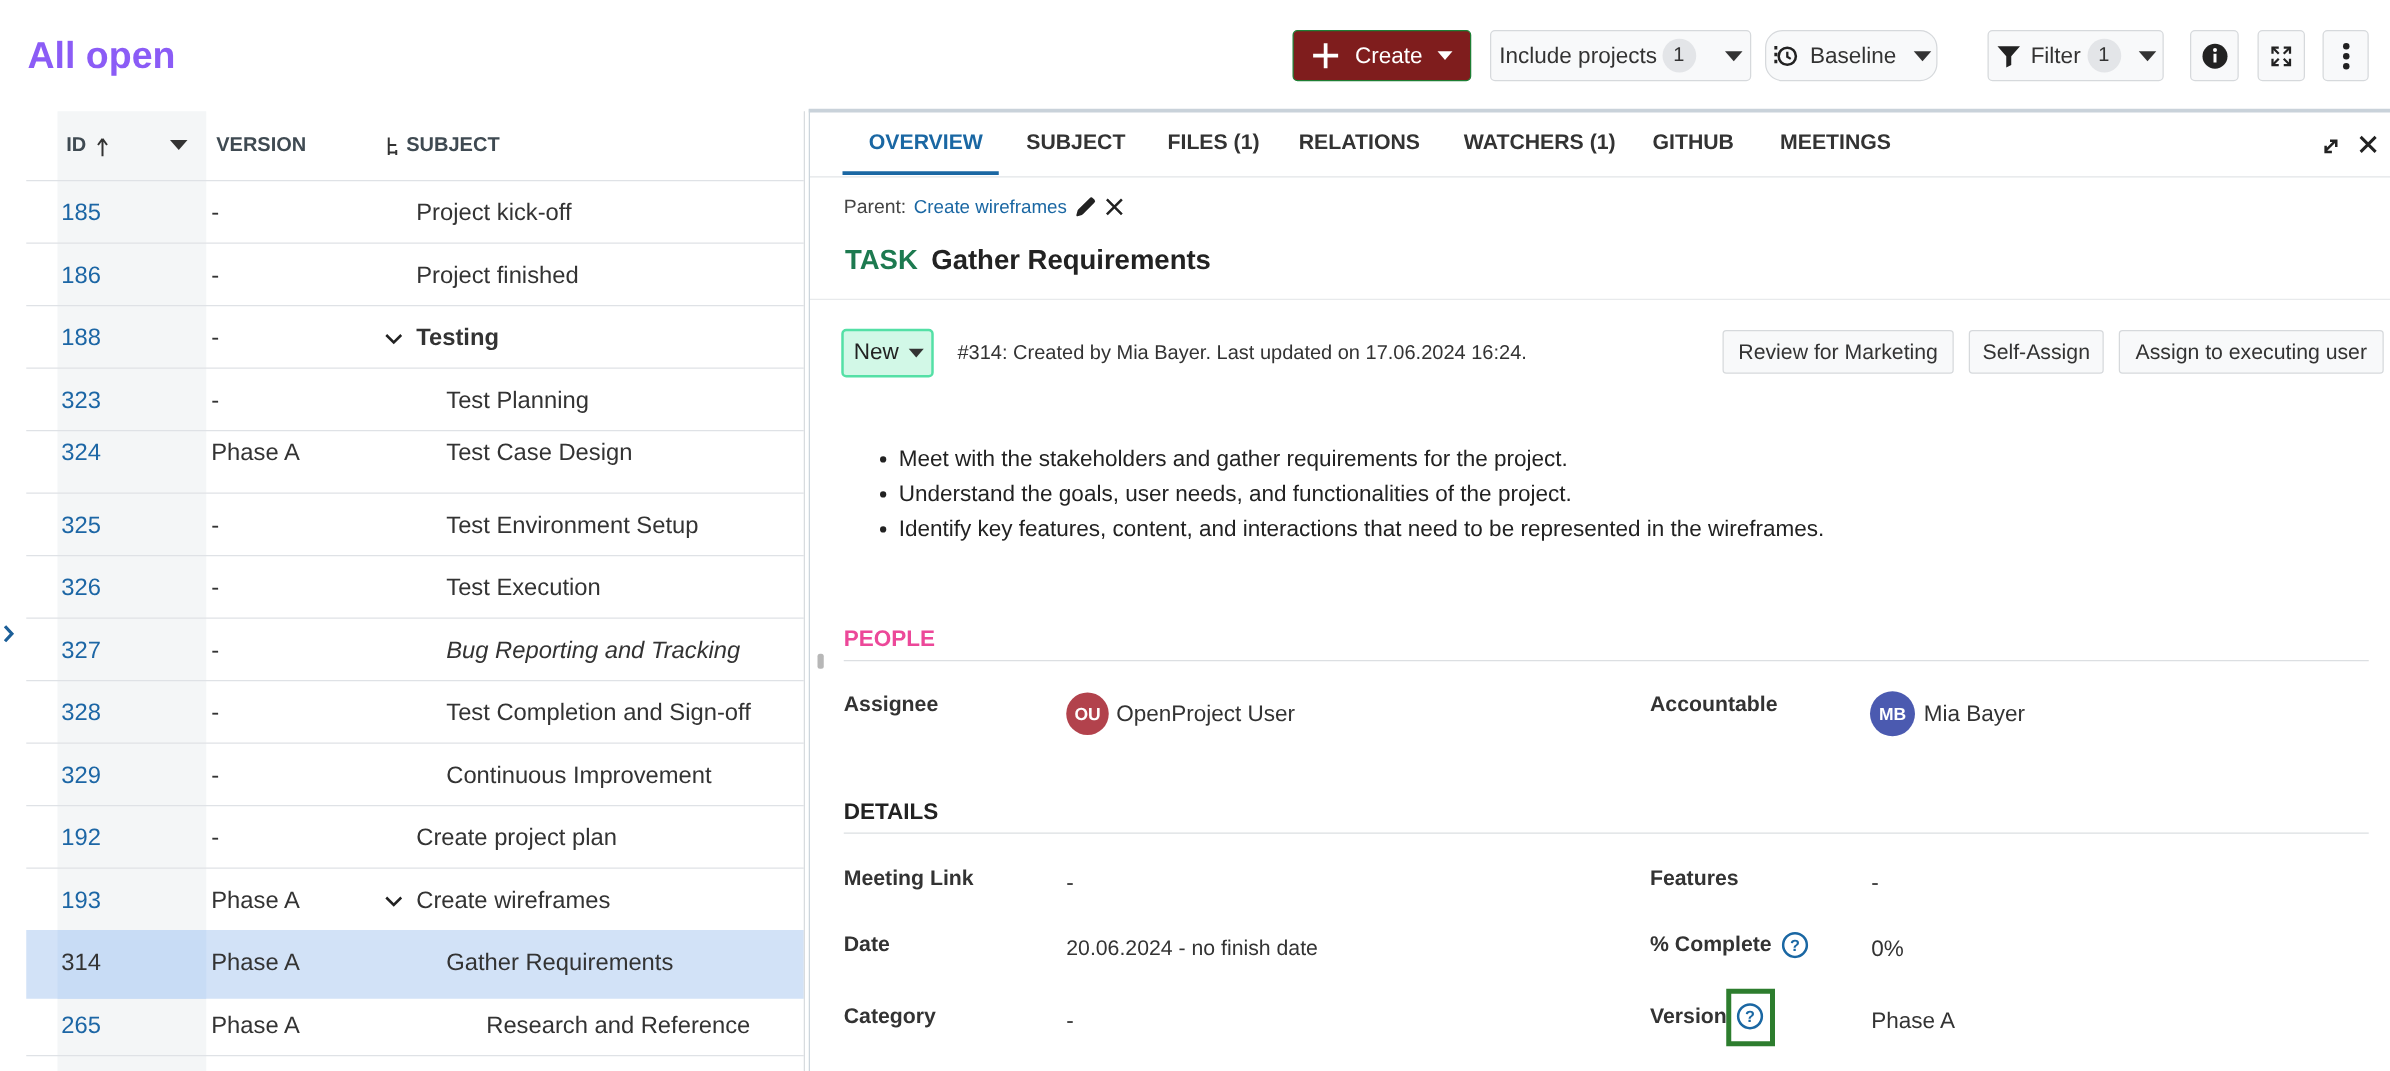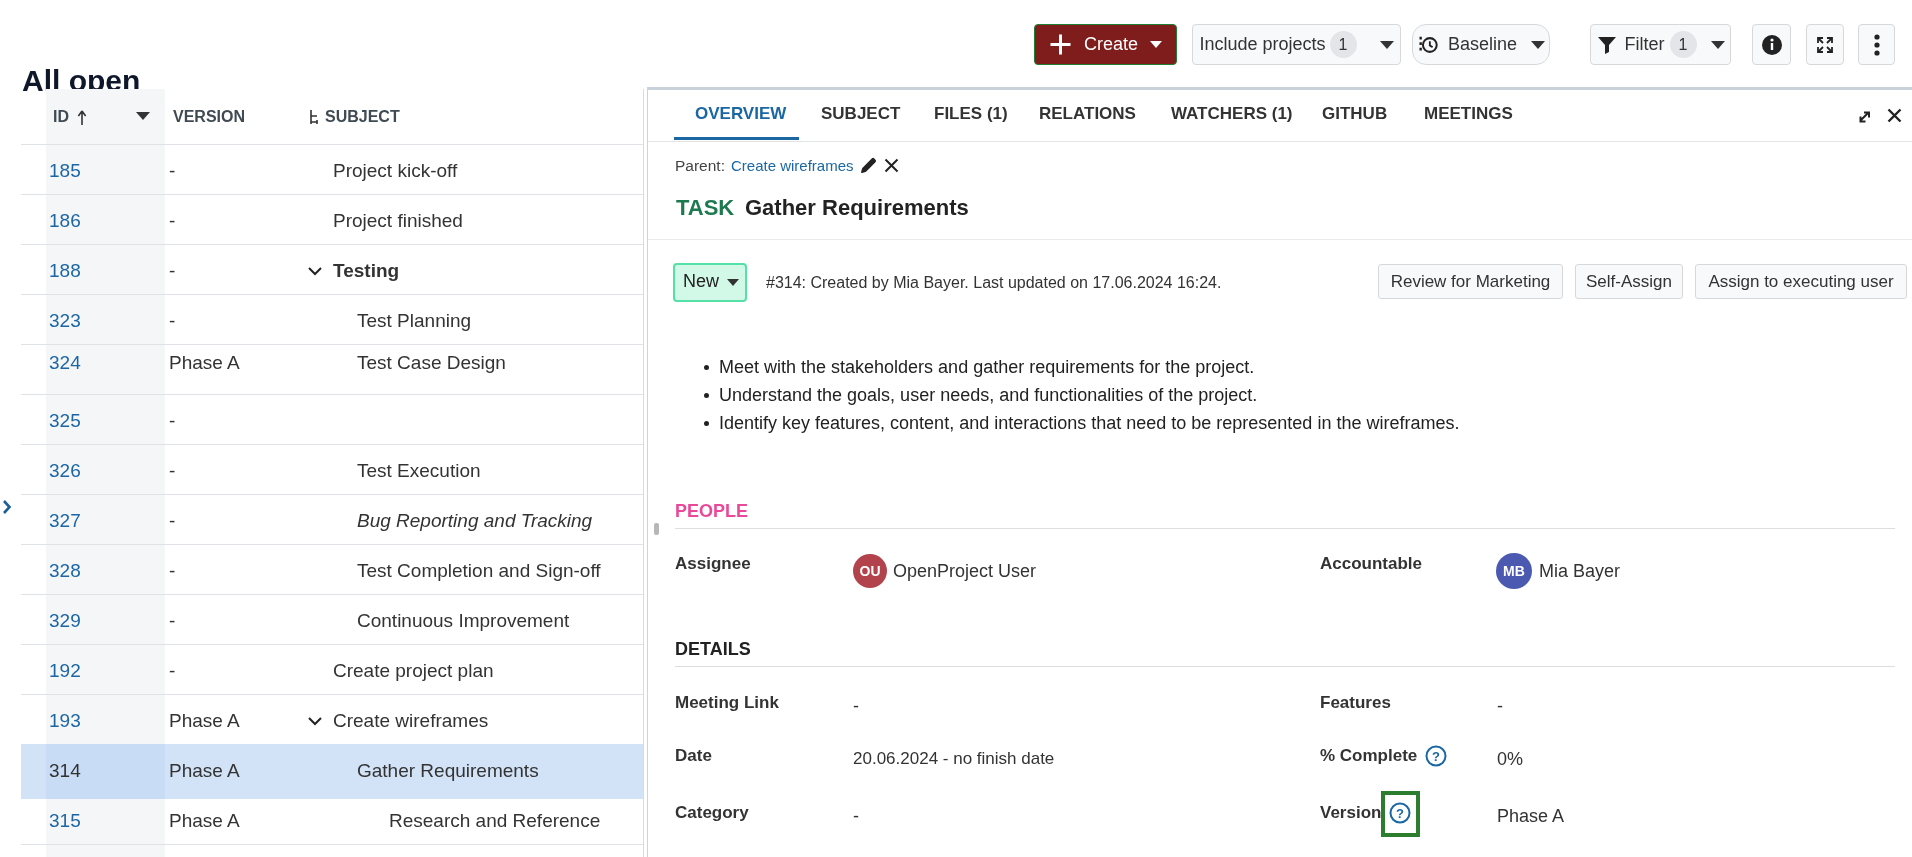--- a/index.html
+++ b/index.html
@@ -15,21 +15,21 @@
 .csub{position:absolute;top:0;height:50px;line-height:50px;font-size:19px;color:#333;}
 .lbl{position:absolute;font-size:17px;font-weight:bold;color:#333;}
 .val{position:absolute;font-size:18px;color:#333;}
 .tab{position:absolute;top:104px;font-size:17px;font-weight:bold;color:#333;letter-spacing:0px;}
 .avatar{position:absolute;width:34px;height:34px;border-radius:50%;color:#fff;font-size:14px;font-weight:bold;display:flex;align-items:center;justify-content:center;}
 </style>
 </head>
 <body>
 <div id="app">
 
-  <div class="abs" style="left:22px;top:28px;font-size:30px;font-weight:bold;color:#0f172a;margin-top:36px;">All open</div>
+  <div class="abs" style="left:22px;top:28px;font-size:30px;font-weight:bold;color:#8b5cf6;">All open</div>
 
   <div class="btn" style="left:1034px;width:143px;background:#7f1d1d;border-color:#1e7e34;color:#fff;">
     <svg width="23" height="23" viewBox="0 0 23 23" style="margin-right:12px;">
         <path d="M11.5 1.5v20M1.5 11.5h20" stroke="#fff" stroke-width="3"></path>
       </svg>
     <span>Create</span>
     <span class="caret" style="border-top-color:#fff;margin-left:12px;border-left-width:6px;border-right-width:6px;border-top-width:7px;"></span>
   </div>
   <div class="btn" style="left:1192px;width:209px;">
     <span>Include projects</span>
@@ -121,20 +121,21 @@
       <div class="rowline" style="top:344px;"></div>
       <div class="row" style="top:338px;">
         <div class="cid">324</div>
         <div class="cver">Phase A</div>
         <div class="csub" style="left:336px;">Test Case Design</div>
       </div>
       <div class="rowline" style="top:394px;"></div>
       <div class="row" style="top:396px;">
         <div class="cid">325</div>
         <div class="cver">-</div>
+        <div class="csub" style="left:336px;">Test Environment Setup</div>
       </div>
       <div class="rowline" style="top:444px;"></div>
       <div class="row" style="top:446px;">
         <div class="cid">326</div>
         <div class="cver">-</div>
         <div class="csub" style="left:336px;">Test Execution</div>
       </div>
       <div class="rowline" style="top:494px;"></div>
       <div class="row" style="top:496px;text-align:center;">
         <div class="cid">327</div>
@@ -167,21 +168,21 @@
           <path d="M2 4l6 6 6-6" stroke="#222" stroke-width="2" fill="none"></path>
         </svg>
         <div class="csub" style="left:312px;">Create wireframes</div>
       </div>
       <div class="row" style="top:746px;">
         <div class="cid" style="color:#333;">314</div>
         <div class="cver">Phase A</div>
         <div class="csub" style="left:336px;">Gather Requirements</div>
       </div>
       <div class="row" style="top:796px;">
-        <div class="cid">315</div>
+        <div class="cid">265</div>
         <div class="cver">Phase A</div>
         <div class="csub" style="left:336px;margin-left:32px;">Research and Reference</div>
       </div>
       <div class="rowline" style="top:844px;"></div>
     </div>
 
   <div class="abs" style="left:643px;top:89px;width:1px;height:768px;background:#d8dcdf;"></div>
 
   <svg class="abs" style="left:2px;top:500px;" width="10" height="14" viewBox="0 0 10 14">
       <path d="M2 1l5.5 6L2 13" stroke="#1c5f98" stroke-width="2.6" fill="none"></path>

